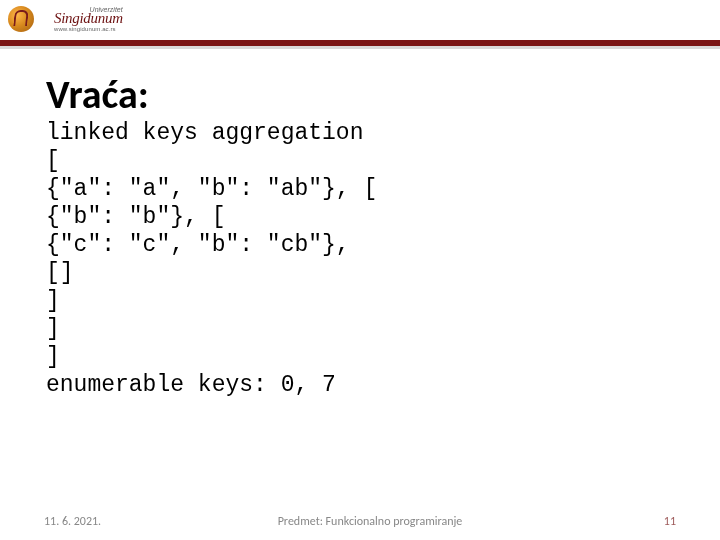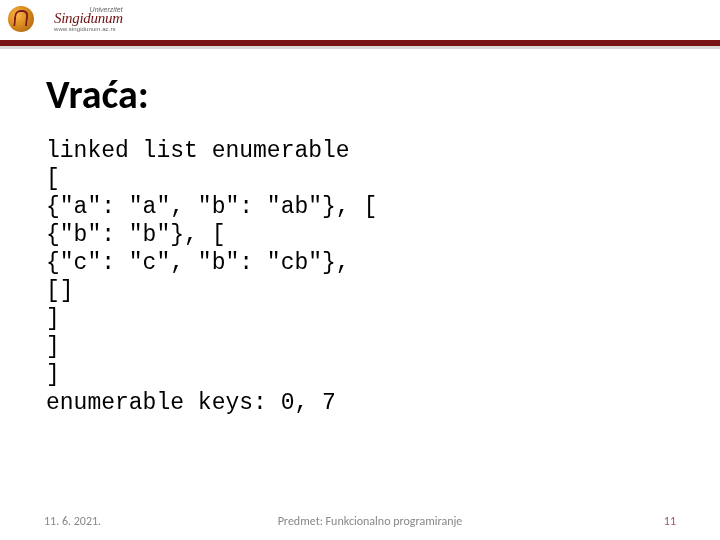--- a/index.html
+++ b/index.html
@@ -80,21 +80,20 @@
     background: #d9d9d9;
   }
   .content {
     padding: 22px 46px 0 46px;
   }
   .title {
     font-family: Calibri, "Segoe UI", Arial, sans-serif;
     font-size: 40px;
     font-weight: 700;
     color: #000;
-    margin-bottom: 18px;
   }
   .code {
     font-family: Consolas, "Courier New", monospace;
     font-size: 23px;
     line-height: 1.22;
     color: #000;
     white-space: pre;
   }
   .footer {
     position: absolute;
@@ -128,21 +127,21 @@
       <span class="logo-main">Singidunum</span>
       <span class="logo-sub">www.singidunum.ac.rs</span>
     </div>
   </div>
   <div class="bar-dark"></div>
   <div class="bar-light"></div>
 </div>
 
 <div class="content">
   <h1 class="title">Vraća:</h1>
-  <div class="code"><span>linked list enumerable</span>
+  <div class="code"><span>linked keys aggregation</span>
 <span>[</span>
 <span>{"a": "a", "b": "ab"}, [</span>
 <span>{"b": "b"}, [</span>
 <span>{"c": "c", "b": "cb"},</span>
 <span>[]</span>
 <span>]</span>
 <span>]</span>
 <span>]</span>
 <span>enumerable keys: 0, 7</span></div>
 </div>

